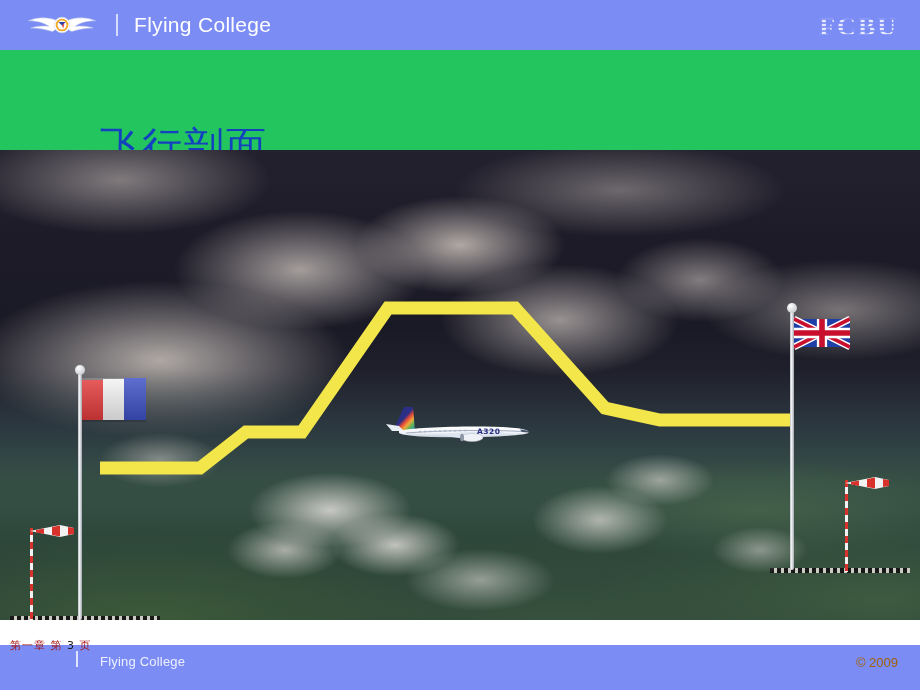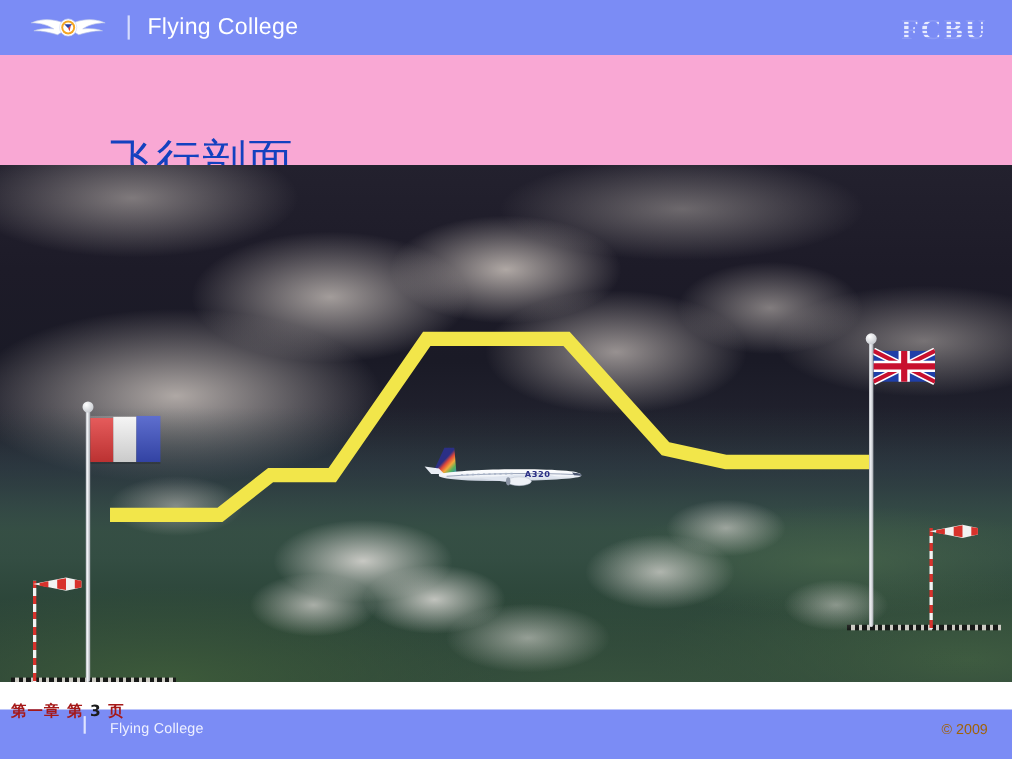--- a/index.html
+++ b/index.html
@@ -46,21 +46,21 @@
        #8d9cf7 2px, #8d9cf7 4px);
     -webkit-background-clip: text;
     background-clip: text;
     color: transparent;
     opacity: .95;
   }
 
   
   .title-area {
     position: absolute; left: 0; top: 50px;
-    width: 920px; height: 100px; background: #f9a8d4;
+    width: 920px; height: 100px; background: #22c55e;
   }
   .slide-title {
     position: absolute; left: 100px; top: 76px;
     font-size: 40px; color: #1341bf;
     font-family: "DejaVu Sans", sans-serif;
     letter-spacing: 2px; line-height: 1;
   }
 
   
   .picture {
@@ -149,21 +149,21 @@
     position: absolute; left: 100px; top: 654px;
     color: #eef0ff; font-size: 13px; letter-spacing: .2px;
   }
   .copyright {
     position: absolute; right: 22px; top: 655px;
     color: #a16207; font-size: 13px;
   }
   .chapter {
     position: absolute; left: 10px; top: 638px;
     font-family: "DejaVu Sans", sans-serif;
-    font-size: 14px; font-weight: 700; color: #a51818;
+    font-size: 11px; font-weight: 400; color: #a51818;
     letter-spacing: 1px; white-space: nowrap;
   }
   .chapter .num { color: #1a1a1a; }
 </style>
 </head>
 <body>
 
 <div class="slide">
 
   <div class="header">

